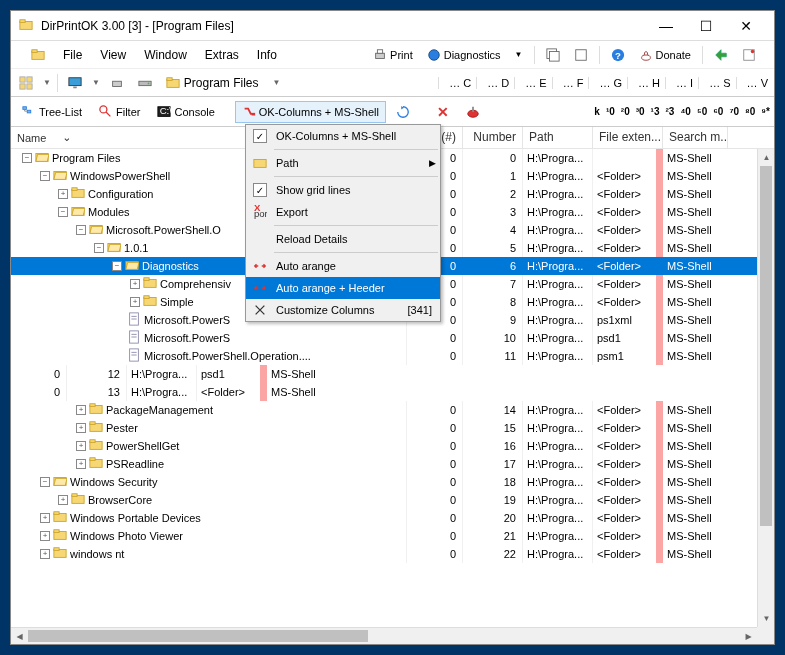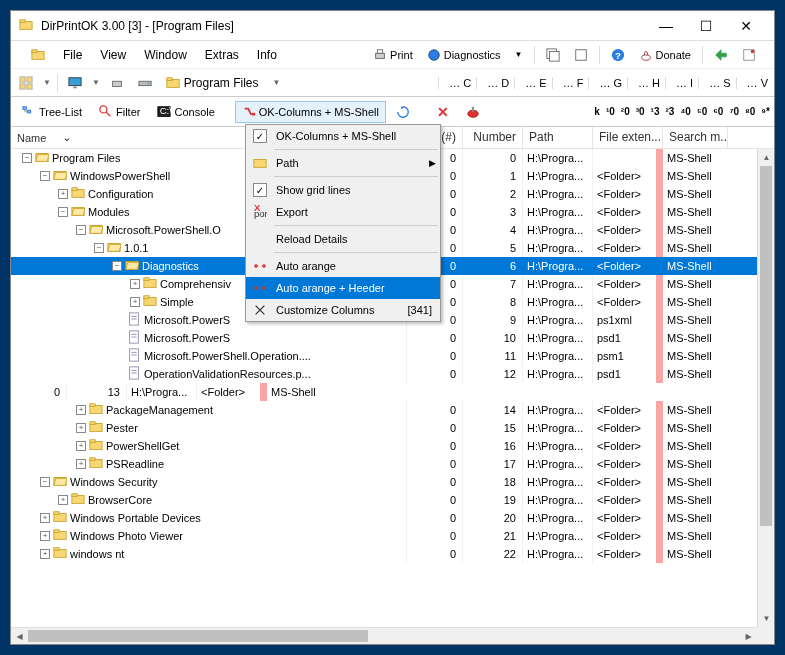--- a/index.html
+++ b/index.html
@@ -532,30 +532,20 @@
                 </svg></span>
               <span>Microsoft.PowerShell.Operation....</span>
             </div>
             <div class="cnum1">0</div>
             <div class="cnum2">11</div>
             <div class="cpath">H:\Progra...</div>
             <div class="cext">psm1</div>
             <div class="csearch">MS-Shell</div>
           </div>
           <div class="row">
-            <div class="cname">
-              <span class="indent" style="width:94px"></span>
-              <span style="width:12px;display:inline-block"></span>
-              <span class="fico"><svg class="ico" viewBox="0 0 16 16">
-                  <rect x="3" y="1" width="10" height="14" fill="#fff" stroke="#88a"></rect>
-                  <line x1="5" y1="5" x2="11" y2="5" stroke="#88a"></line>
-                  <line x1="5" y1="8" x2="11" y2="8" stroke="#88a"></line>
-                </svg></span>
-              <span>OperationValidationResources.p...</span>
-            </div>
             <div class="cnum1">0</div>
             <div class="cnum2">12</div>
             <div class="cpath">H:\Progra...</div>
             <div class="cext">psd1</div>
             <div class="csearch">MS-Shell</div>
           </div>
           <div class="row">
             <div class="cnum1">0</div>
             <div class="cnum2">13</div>
             <div class="cpath">H:\Progra...</div>

